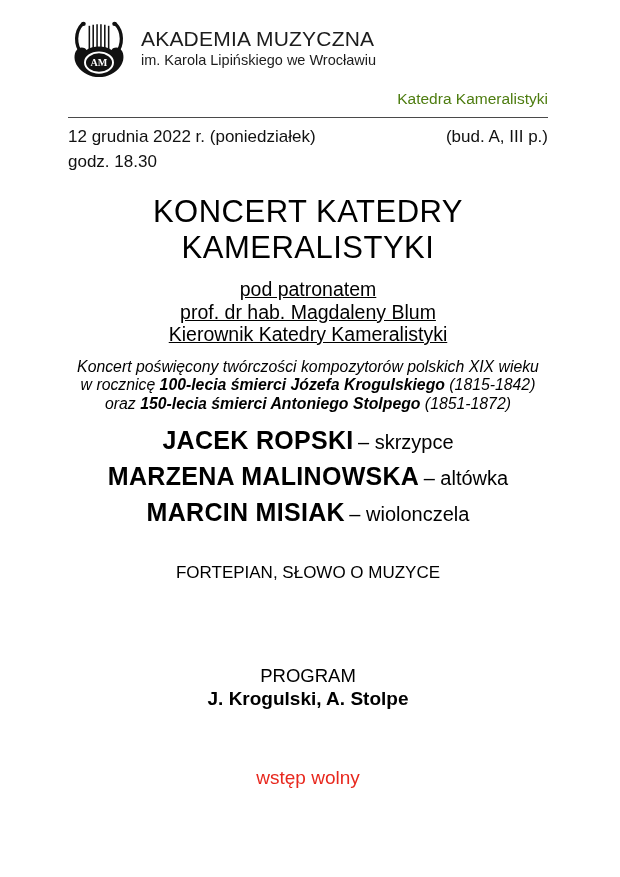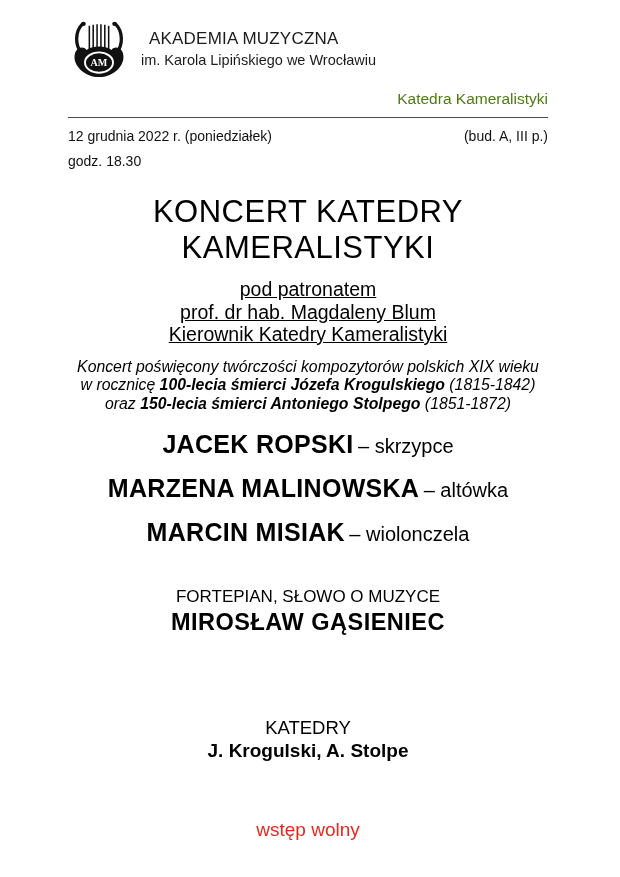--- a/index.html
+++ b/index.html
@@ -11,35 +11,35 @@
     padding: 20px 72px 0 68px;
     background: #ffffff;
     color: #000;
     font-family: "Liberation Sans", sans-serif;
     overflow: hidden;
   }
   
   .header { display: flex; align-items: flex-start; gap: 11px; height: 58px; }
   .logo { width: 62px; height: 58px; flex: 0 0 auto; }
   .academy { padding-top: 7px; color: #1c1c1c; }
-  .academy-name { font-size: 17px; line-height: 24px; letter-spacing: 0.2px; margin-left: 8px; }
+  .academy-name { font-size: 21px; line-height: 24px; letter-spacing: 0.2px; }
   .academy-sub { font-size: 14.5px; line-height: 19px; }
   .department { margin-top: 12px; text-align: right; font-size: 15.5px; color: #4d7c0f; }
   .rule { margin-top: 9px; border-top: 1px solid #4a4a4a; height: 0; }
-  .info-row { margin-top: 6px; display: flex; justify-content: space-between; font-size: 14px; line-height: 25px; color: #111; }
+  .info-row { margin-top: 6px; display: flex; justify-content: space-between; font-size: 17px; line-height: 25px; color: #111; }
   .info-right { text-align: right; }
   
   .center { text-align: center; }
   .title { margin: 20px 0 12px 0; font-size: 31px; line-height: 36px; font-weight: normal; letter-spacing: 0.5px; }
   .title span { display: block; }
   .patronage { margin-top: 2px; font-size: 19.5px; line-height: 22.5px; text-decoration: underline; }
   .desc { margin-top: 12px; font-size: 15.8px; line-height: 18.5px; font-style: italic; }
   .desc b { font-weight: bold; }
   .performers { margin-top: 16px; }
-  .performer-row { line-height: 30px; margin-bottom: 10px; white-space: nowrap; }
+  .performer-row { line-height: 23px; margin-bottom: 10px; white-space: nowrap; }
   .performer-name { font-size: 25px; font-weight: bold; letter-spacing: 0.3px; }
   .performer-instrument { font-size: 20px; }
   .pianist { margin-top: 34px; }
   .pianist-role { font-size: 17px; line-height: 23px; }
   .pianist-name { font-size: 23.5px; line-height: 28px; font-weight: bold; letter-spacing: 0.5px; }
   .program { margin-top: 80px; }
   .program-label { font-size: 18.5px; line-height: 23px; }
   .program-composers { font-size: 19px; line-height: 23px; font-weight: bold; }
   .admission { margin-top: 57px; font-size: 19px; color: #e8281e; }
 </style>
@@ -119,24 +119,23 @@
         <span class="performer-instrument">– altówka</span>
       </div>
       <div class="performer-row">
         <span class="performer-name">MARCIN MISIAK</span>
         <span class="performer-instrument">– wiolonczela</span>
       </div>
     </div>
 
     <div class="pianist">
       <div class="pianist-role">FORTEPIAN, SŁOWO O MUZYCE</div>
-      <div class="pianist-name">MIROSŁAW GĄSIENIEC</div>
     </div>
 
     <div class="program">
-      <div class="program-label">KATEDRY</div>
+      <div class="program-label">PROGRAM</div>
       <div class="program-composers">J. Krogulski, A. Stolpe</div>
     </div>
 
     <div class="admission">wstęp wolny</div>
 
   </main>
 </div>
 
 </body></html>

